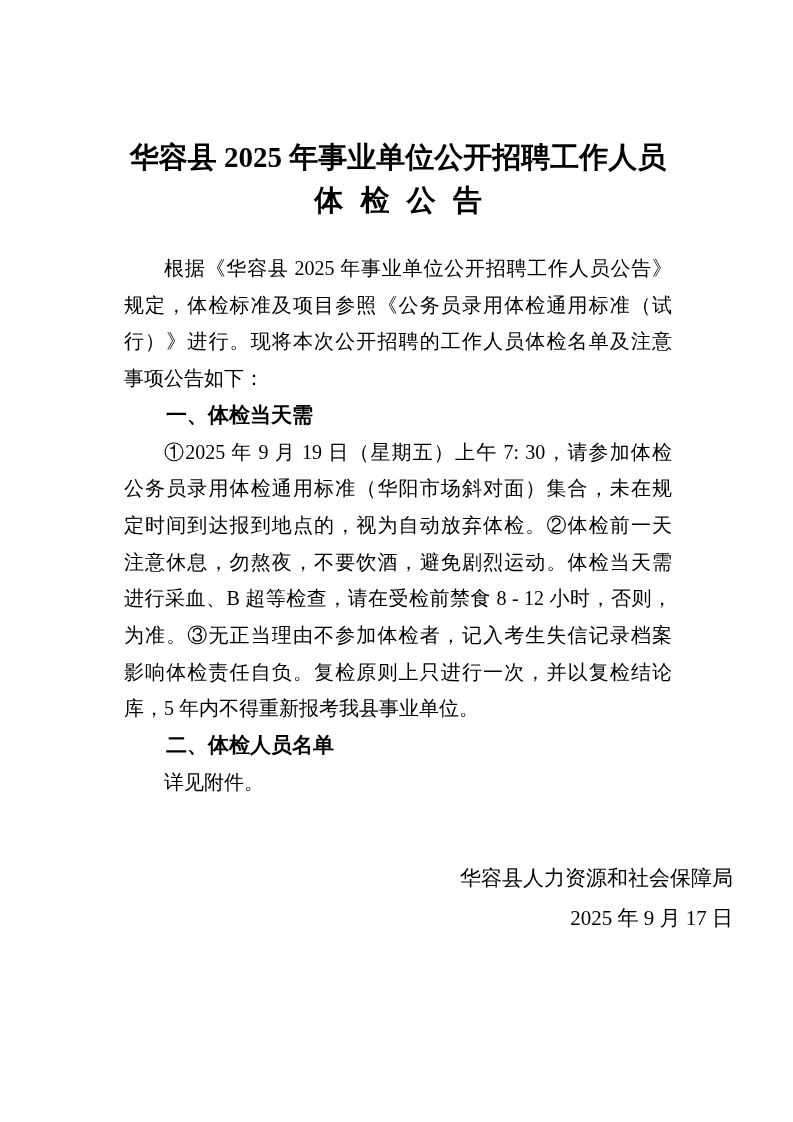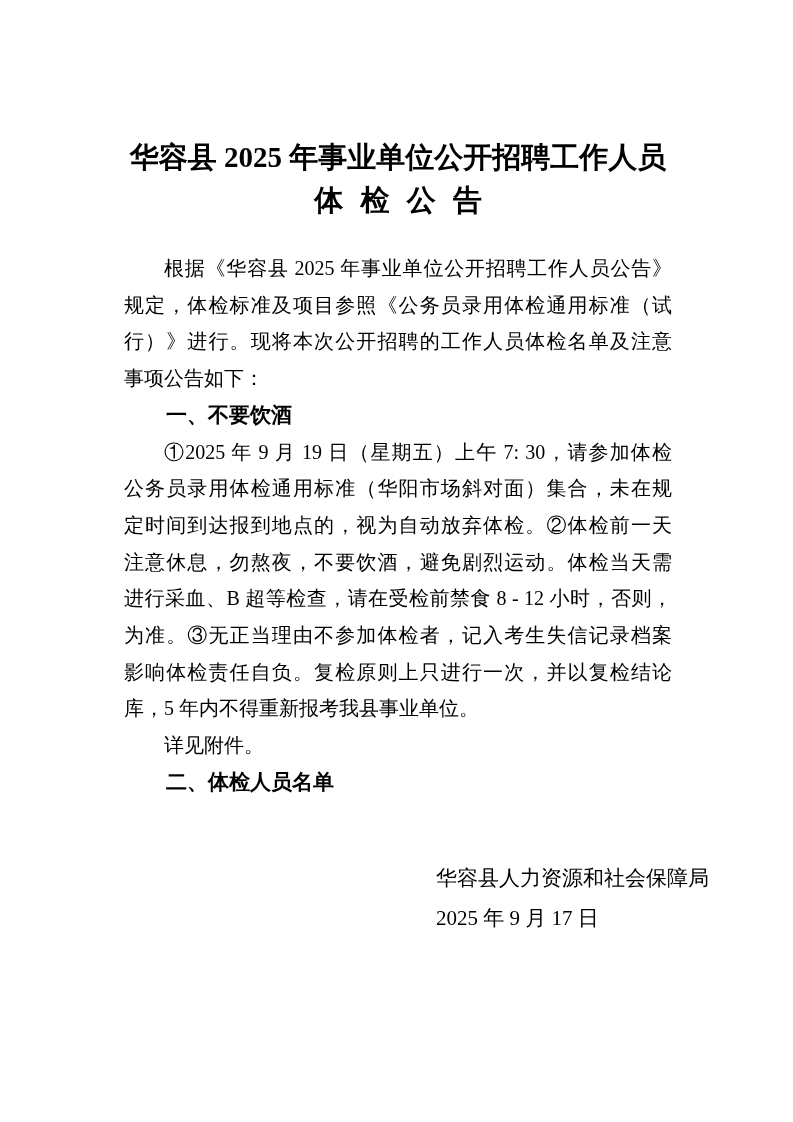--- a/index.html
+++ b/index.html
@@ -40,56 +40,56 @@
   }
   .line.indent, .line.heading {
     text-indent: 2em;
   }
   .line.heading {
     font-family: "Liberation Sans", "DejaVu Sans", sans-serif;
     font-weight: bold;
     font-size: 21px;
   }
   .sig {
-    margin: 57px 84px 0 auto;
+    margin: 57px 60px 0 auto;
     width: fit-content;
-    text-align: left;
+    text-align: right;
     font-size: 21px;
     line-height: 40px;
   }
 </style>
 </head>
 <body>
 
 <div class="doc">
 
   <div class="title">
     <div class="t1">华容县 2025 年事业单位公开招聘工作人员</div>
     <div class="t2">体 检 公 告</div>
   </div>
 
   <div class="doc-body">
     <div class="line indent">根据《华容县 2025 年事业单位公开招聘工作人员公告》</div>
     <div class="line">规定，体检标准及项目参照《公务员录用体检通用标准（试</div>
     <div class="line">行）》进行。现将本次公开招聘的工作人员体检名单及注意</div>
     <div class="line last">事项公告如下：</div>
 
-    <div class="line heading">一、不要饮酒</div>
+    <div class="line heading">一、体检当天需</div>
 
     <div class="line indent">①2025 年 9 月 19 日（星期五）上午 7: 30，请参加体检</div>
     <div class="line">公务员录用体检通用标准（华阳市场斜对面）集合，未在规</div>
     <div class="line">定时间到达报到地点的，视为自动放弃体检。②体检前一天</div>
     <div class="line">注意休息，勿熬夜，不要饮酒，避免剧烈运动。体检当天需</div>
     <div class="line">进行采血、B 超等检查，请在受检前禁食 8 - 12 小时，否则，</div>
     <div class="line">为准。③无正当理由不参加体检者，记入考生失信记录档案</div>
     <div class="line">影响体检责任自负。复检原则上只进行一次，并以复检结论</div>
     <div class="line last">库，5 年内不得重新报考我县事业单位。</div>
 
+    <div class="line heading">二、体检人员名单</div>
     <div class="line last indent">详见附件。</div>
-    <div class="line heading">二、体检人员名单</div>
   </div>
 
   <div class="sig">
     <div class="sig-org">华容县人力资源和社会保障局</div>
     <div class="sig-date">2025 年 9 月 17 日</div>
   </div>
 
 </div>
 
 </body></html>

